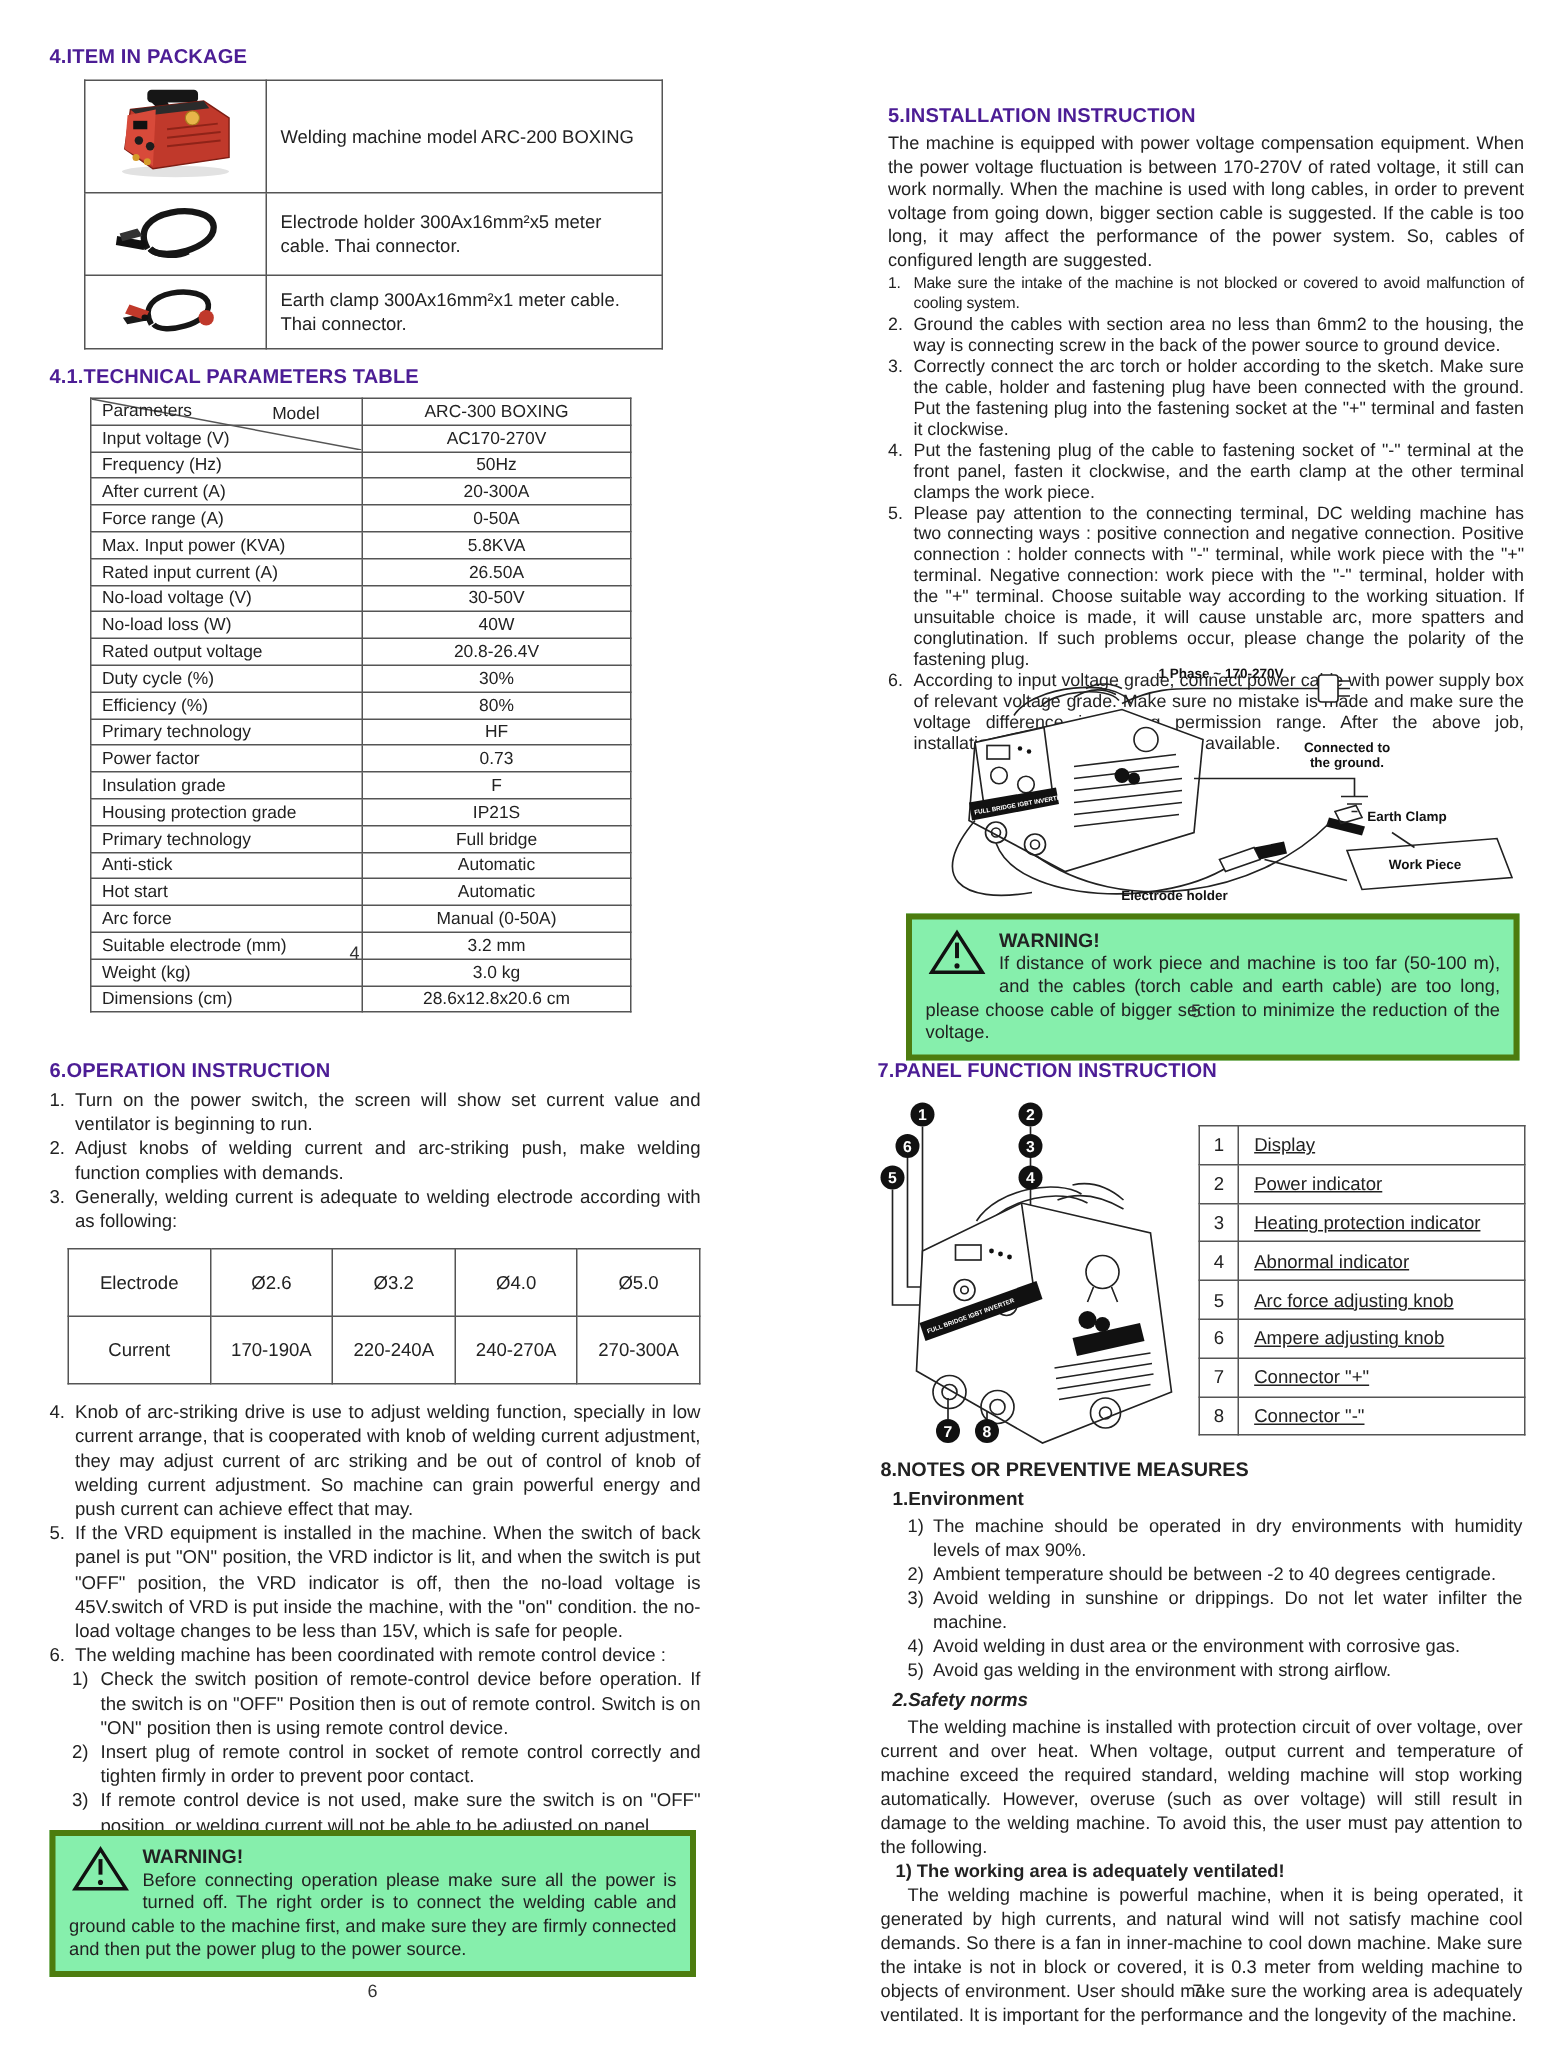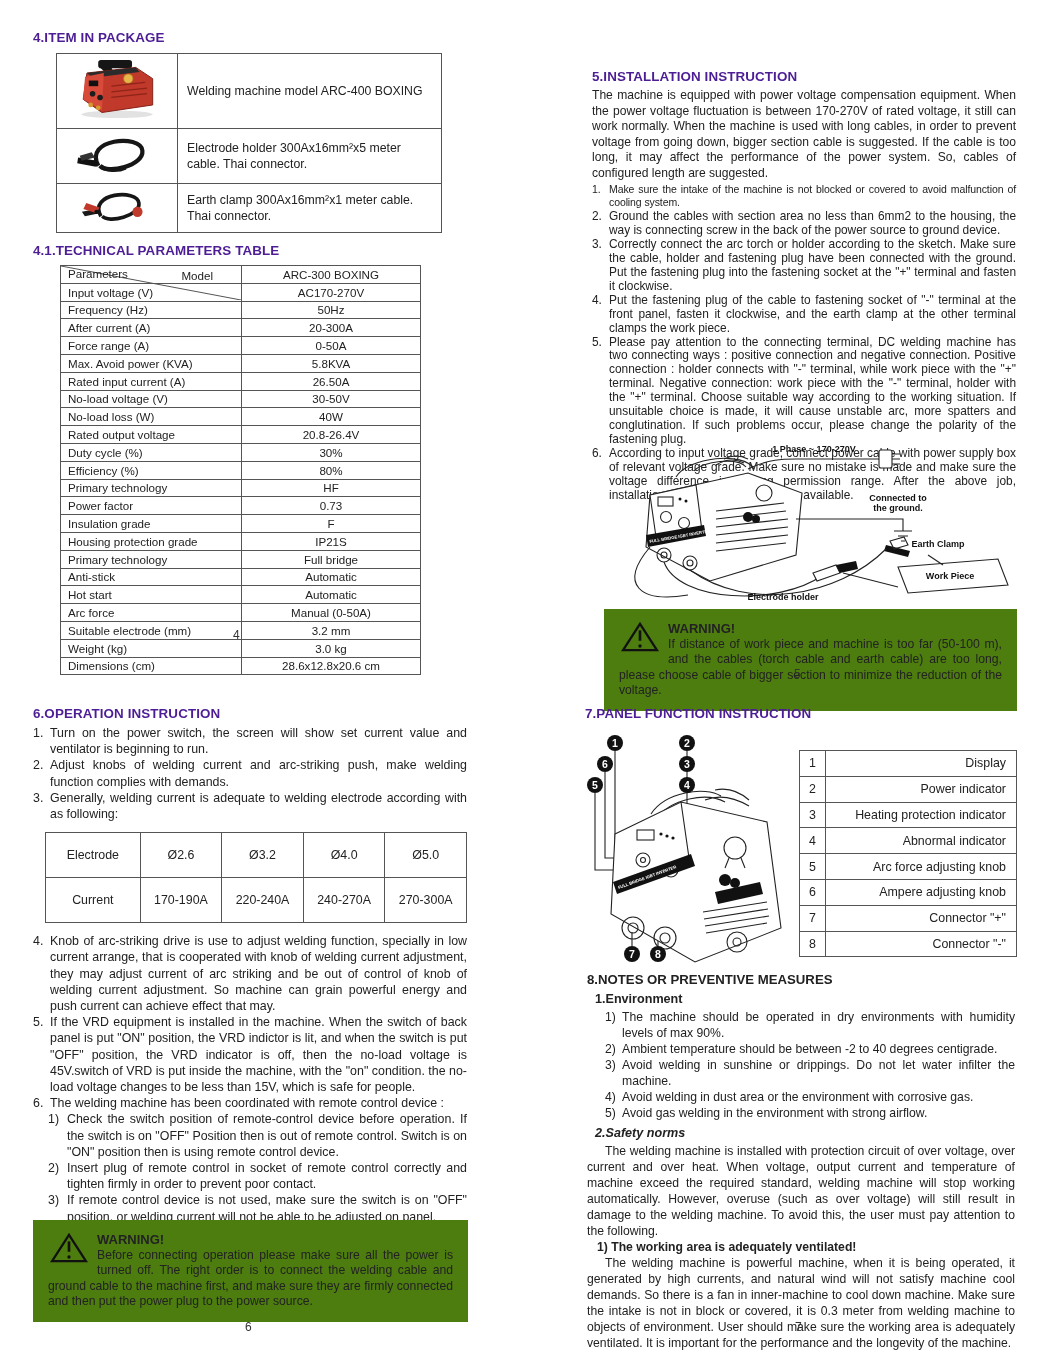--- a/index.html
+++ b/index.html
@@ -46,23 +46,23 @@
   .diag .m  { position:absolute; top:3px; right:28px; }
   .diag .pr { position:absolute; bottom:3px; left:7px; }
 
   .etab { margin:10px 0 0 12px; font-size:12.4px; }
   .etab td { text-align:center; height:42px; }
   .etab td.c0 { width:92px; } .etab td.cx { width:79px; }
 
   .ptab { position:absolute; top:44px; left:214px; font-size:12.4px; }
   .ptab td { height:22.8px; }
   .ptab .pn { width:24px; text-align:center; }
-  .ptab .pl { width:176px; padding:0 10px; text-align:right; }
-
-  .warn { position:absolute; border:6px solid #4d7c0f; background:#4d7c0f; padding:5px 9px 6px 9px; }
+  .ptab .pl { width:176px; padding:0 10px; text-align:left;text-decoration:underline; }
+
+  .warn { position:absolute; border:4px solid #4d7c0f; background:#86efac; padding:5px 9px 6px 9px; }
   .warn .tri { float:left; margin:1px 9px 2px 2px; }
   .warn .head { font-weight:bold; font-size:13px; line-height:16px; padding-top:1px; }
   .warn .body { font-size:12.2px; line-height:15.4px; text-align:justify; }
 
   .pnum { position:absolute; font-size:12px; color:#333; }
 
   .diag5 { position:absolute; top:368px; left:6px; }
   .diag7 { position:absolute; top:24px; left:0; }
   .notes { position:absolute; top:266px; left:2px; width:428px; }
   .notes .nh { font-size:13.2px; font-weight:bold; margin:0 0 3px 0; }
@@ -103,21 +103,21 @@
             <polygon points="16,20 36,16 34,56 14,44" fill="#d84a3a"></polygon>
             <rect x="20" y="24" width="10" height="6" fill="#111"></rect>
             <circle cx="24" cy="38" r="3" fill="#1d1d1d"></circle>
             <circle cx="32" cy="42" r="3" fill="#1d1d1d"></circle>
             <circle cx="22" cy="50" r="2.5" fill="#d49b2a"></circle>
             <circle cx="30" cy="53" r="2.5" fill="#d49b2a"></circle>
             <circle cx="62" cy="22" r="5" fill="#e8b54a" stroke="#a97d1d" stroke-width="0.8"></circle>
             <path d="M44,30 L80,26 M44,36 L82,32 M44,42 L82,38" stroke="#8e2318" stroke-width="1.4" fill="none"></path>
           </svg>
         </td>
-        <td class="dc">Welding machine model ARC-400 BOXING</td>
+        <td class="dc">Welding machine model ARC-200 BOXING</td>
       </tr>
       <tr class="r2">
         <td class="ic">
           <svg width="100" height="44" viewBox="0 0 100 52">
             <path d="M28,40 C10,8 78,2 80,22 C82,40 38,50 30,40" stroke="#161616" stroke-width="5" fill="none"></path>
             <path d="M30,40 C36,46 52,46 60,42" stroke="#161616" stroke-width="5" fill="none"></path>
             <polygon points="4,30 26,34 25,41 3,37" fill="#111"></polygon>
             <polygon points="6,28 20,24 24,30 8,34" fill="#333"></polygon>
             <circle cx="24" cy="36" r="3" fill="#111"></circle>
           </svg>
@@ -163,21 +163,21 @@
           </tr>
       <tr>
             <td class="p">After current (A)</td>
             <td class="v">20-300A</td>
           </tr>
       <tr>
             <td class="p">Force range (A)</td>
             <td class="v">0-50A</td>
           </tr>
       <tr>
-            <td class="p">Max. Avoid power (KVA)</td>
+            <td class="p">Max. Input power (KVA)</td>
             <td class="v">5.8KVA</td>
           </tr>
       <tr>
             <td class="p">Rated input current (A)</td>
             <td class="v">26.50A</td>
           </tr>
       <tr>
             <td class="p">No-load voltage (V)</td>
             <td class="v">30-50V</td>
           </tr>

